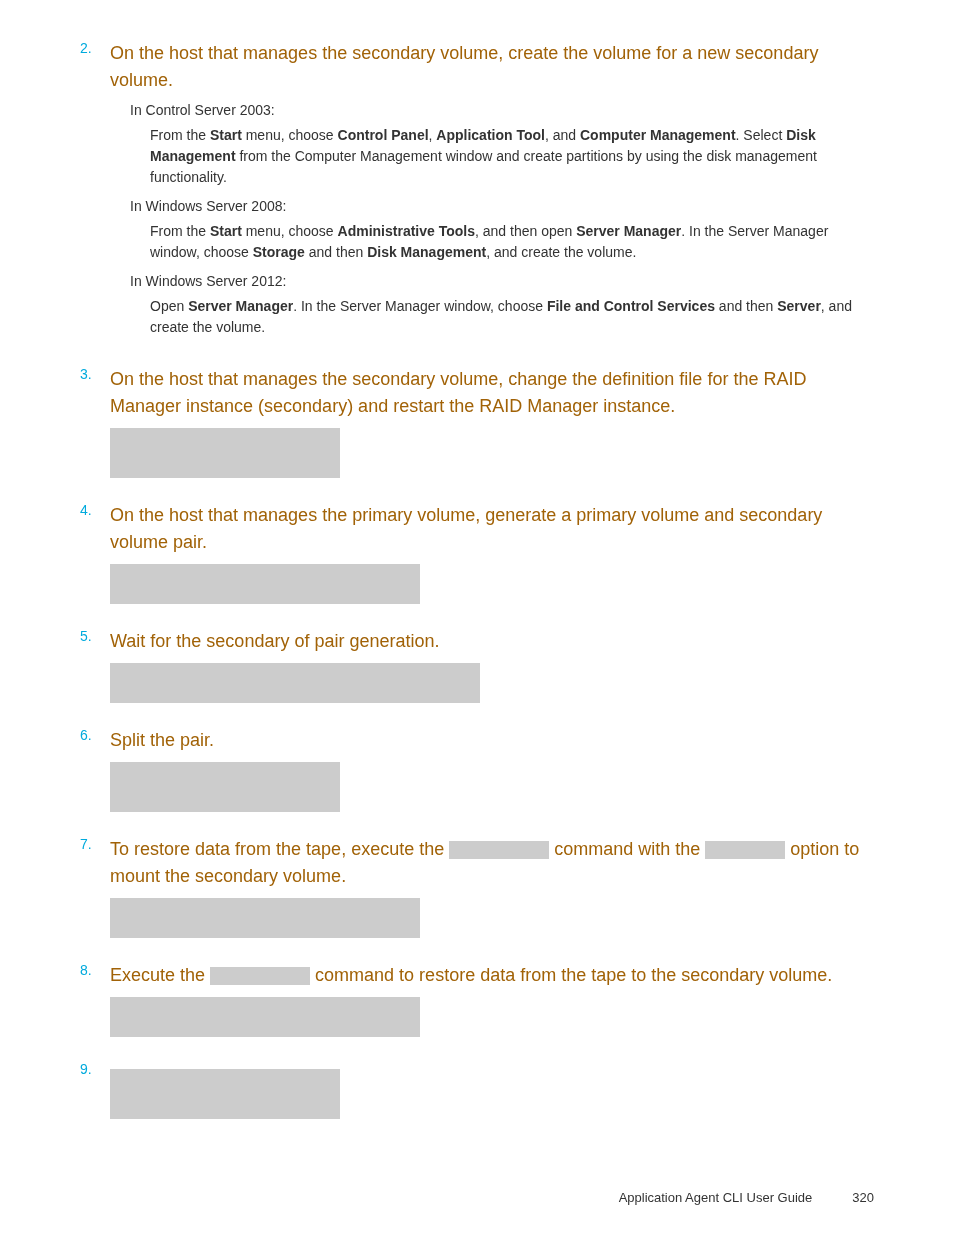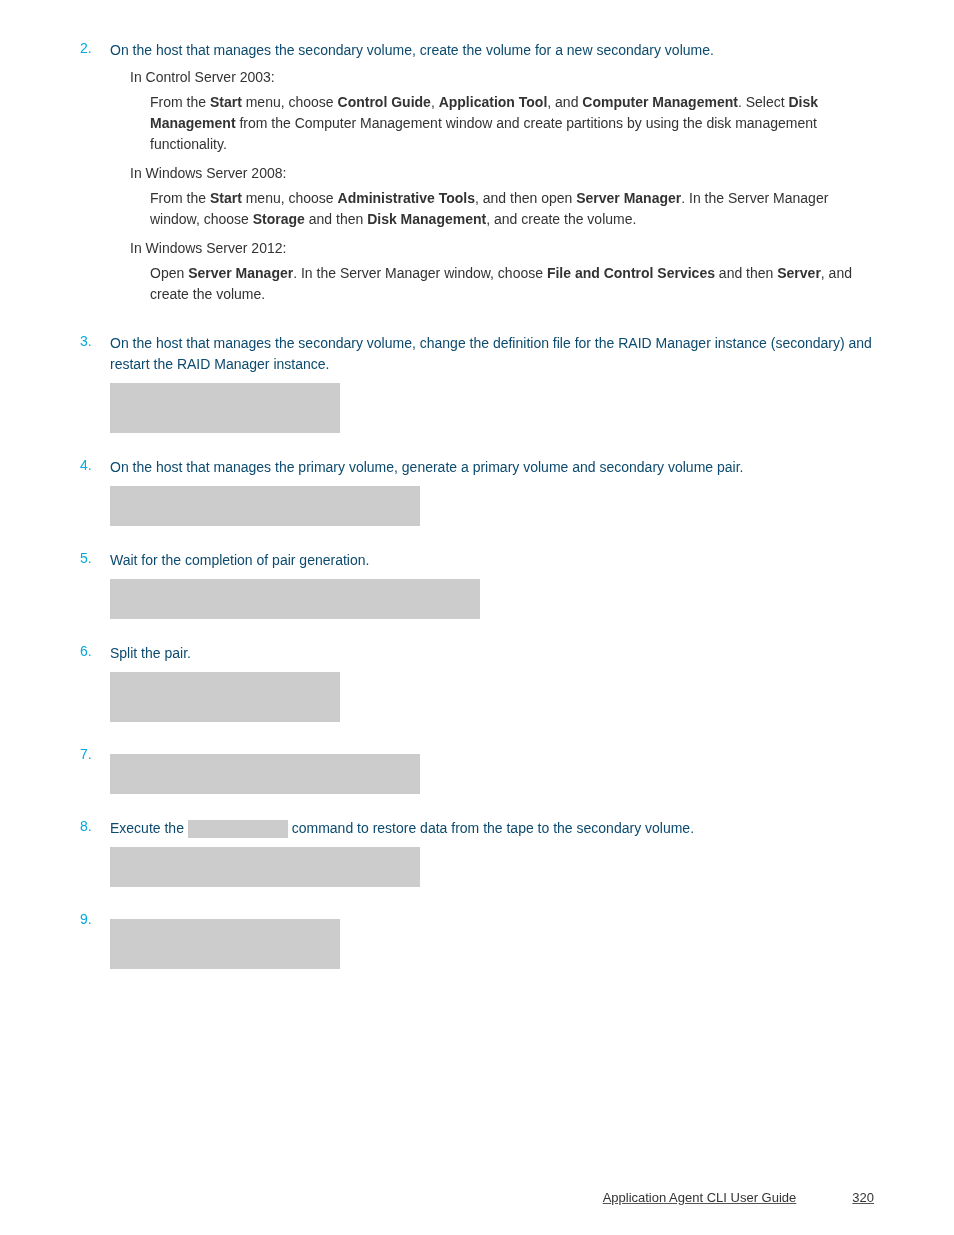--- a/index.html
+++ b/index.html
@@ -24,22 +24,22 @@
       color: #00aadd;
       font-size: 14px;
       font-weight: normal;
       min-width: 30px;
       padding-top: 0px;
     }
     .step-body {
       flex: 1;
     }
     .step-text {
-      font-size: 14px;
-      color: #0c4a6e;
+      font-size: 18px;
+      color: #a16207;
       line-height: 1.5;
       margin-bottom: 6px;
     }
     .indent-block {
       margin-left: 20px;
       margin-top: 4px;
       margin-bottom: 6px;
     }
     .sub-label {
       font-size: 14px;
@@ -89,43 +89,42 @@
       width: 80px;
       vertical-align: middle;
     }
     .footer {
       position: absolute;
       bottom: 30px;
       right: 80px;
       font-size: 13px;
       color: #555555;
       display: flex;
-      gap: 56px;
-      text-decoration: underline;
+      gap: 40px;
     }
     .footer-title {
       color: #333;
     }
     .footer-page {
       color: #333;
     }
   </style>
 </head>
 <body>
 
 <div class="page-content">
 
   <div class="step-item">
     <div class="step-number">2.</div>
     <div class="step-body">
       <div class="step-text">On the host that manages the secondary volume, create the volume for a new secondary volume.</div>
       <div class="indent-block">
         <div class="sub-label">In Control Server 2003:</div>
         <div class="sub-text">
-          From the <b>Start</b> menu, choose <b>Control Guide</b>, <b>Application Tool</b>, and <b>Computer Management</b>. Select <b>Disk Management</b> from the Computer Management window and create partitions by using the disk management functionality.
+          From the <b>Start</b> menu, choose <b>Control Panel</b>, <b>Application Tool</b>, and <b>Computer Management</b>. Select <b>Disk Management</b> from the Computer Management window and create partitions by using the disk management functionality.
         </div>
         <div class="sub-label">In Windows Server 2008:</div>
         <div class="sub-text">
           From the <b>Start</b> menu, choose <b>Administrative Tools</b>, and then open <b>Server Manager</b>. In the Server Manager window, choose <b>Storage</b> and then <b>Disk Management</b>, and create the volume.
         </div>
         <div class="sub-label">In Windows Server 2012:</div>
         <div class="sub-text">
           Open <b>Server Manager</b>. In the Server Manager window, choose <b>File and Control Services</b> and then <b>Server</b>, and create the volume.
         </div>
       </div>
@@ -144,36 +143,43 @@
     <div class="step-number">4.</div>
     <div class="step-body">
       <div class="step-text">On the host that manages the primary volume, generate a primary volume and secondary volume pair.</div>
       <div class="code-block-wide"></div>
     </div>
   </div>
 
   <div class="step-item">
     <div class="step-number">5.</div>
     <div class="step-body">
-      <div class="step-text">Wait for the completion of pair generation.</div>
+      <div class="step-text">Wait for the secondary of pair generation.</div>
       <div class="code-block-wider"></div>
     </div>
   </div>
 
   <div class="step-item">
     <div class="step-number">6.</div>
     <div class="step-body">
       <div class="step-text">Split the pair.</div>
       <div class="code-block"></div>
     </div>
   </div>
 
   <div class="step-item">
     <div class="step-number">7.</div>
     <div class="step-body">
+      <div class="step-text">
+        To restore data from the tape, execute the
+        <span class="inline-code"></span>
+        command with the
+        <span class="inline-code-sm"></span>
+        option to mount the secondary volume.
+      </div>
       <div class="code-block-wide"></div>
     </div>
   </div>
 
   <div class="step-item">
     <div class="step-number">8.</div>
     <div class="step-body">
       <div class="step-text">
         Execute the
         <span class="inline-code"></span>

